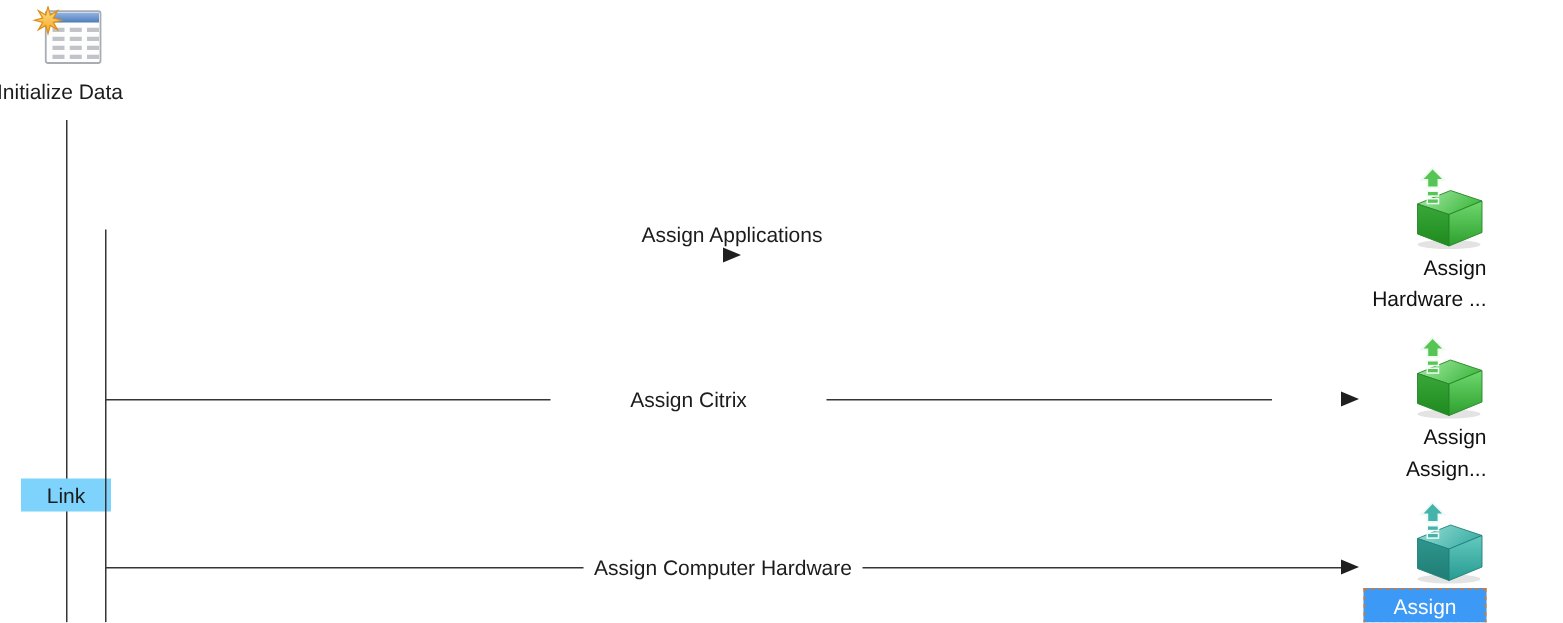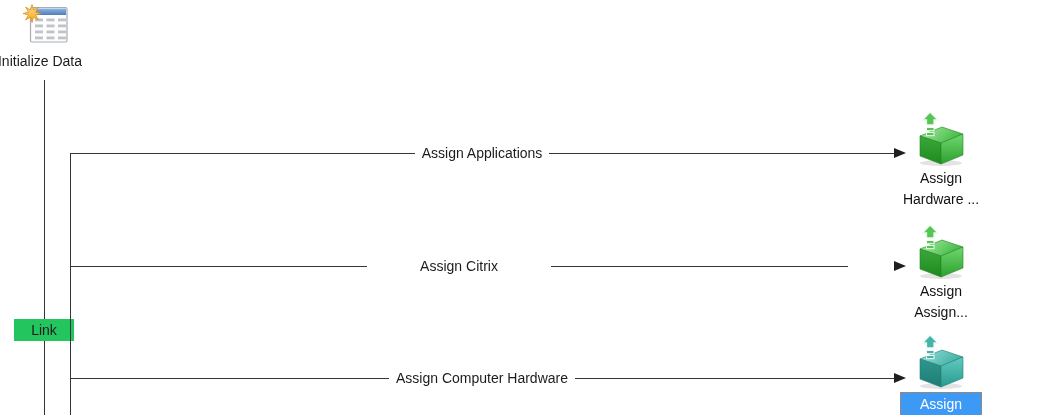--- a/index.html
+++ b/index.html
@@ -10,30 +10,30 @@
   
   .init-node{position:absolute;left:0;top:0;width:120px;}
   .init-icon{position:absolute;left:18px;top:4px;}
   .init-label{position:absolute;left:-44px;top:53px;width:168px;text-align:center;
     font-size:14px;line-height:17px;white-space:nowrap;}
   
   .vline{position:absolute;width:1px;background:#353535;}
   .vline-1{left:44px;top:80px;height:335px;}
   .vline-2{left:70px;top:153px;height:262px;}
   .link-label{position:absolute;left:14px;top:319px;width:60px;height:22px;
-    background:#22c55e;text-align:center;font-size:14px;line-height:22px;}
+    background:#7dd3fc;text-align:center;font-size:14px;line-height:22px;}
   
   .branch{position:absolute;left:70px;width:836px;height:12px;
     display:flex;align-items:center;}
   .hseg{flex:1;height:0;border-top:1px solid #353535;}
   .branch-label{padding:0 7px;font-size:14px;white-space:nowrap;}
   .arrowhead{width:0;height:0;border-left:12px solid #1f1f1f;
     border-top:5px solid transparent;border-bottom:5px solid transparent;}
   
-  .target{position:absolute;left:891px;width:100px;text-align:center;}
+  .target{position:absolute;left:891px;width:100px;text-align:right;}
   .t-label{font-size:14px;line-height:21px;color:#111;margin-top:1px;white-space:nowrap;}
   .t-label-selected{display:inline-block;margin-top:2px;background:#3d99f6;color:#fff;
     border:1px dashed #cf7b33;font-size:14px;line-height:20px;padding:1px 19px;}
   svg{display:inline-block;vertical-align:top;}
 </style>
 </head>
 <body>
 
 <div class="canvas">
 
@@ -67,21 +67,21 @@
       </g>
       <polygon points="14,0.5 15.5,6 20.4,3.1 17.5,8.05 23,9.5 17.5,10.95 20.4,15.9 15.5,13 14,18.5 12.5,13 7.6,15.9 10.5,10.95 5,9.5 10.5,8.05 7.6,3.1 12.5,6" fill="url(#starGrad)" stroke="#de8f18" stroke-width="0.8"></polygon>
     </svg>
     <div class="init-label">Initialize Data</div>
   </div>
 
   <div class="vline vline-1"></div>
   <div class="link-label">Link</div>
   <div class="vline vline-2"></div>
 
-  <div class="branch" style="top:147px;">
+  <div class="branch" style="top:147px;flex-direction:column;">
     <div class="hseg"></div>
     <span class="branch-label">Assign Applications</span>
     <div class="hseg"></div>
     <div class="arrowhead"></div>
   </div>
 
   <div class="branch" style="top:260px;gap:46px;">
     <div class="hseg"></div>
     <span class="branch-label">Assign Citrix</span>
     <div class="hseg"></div>

